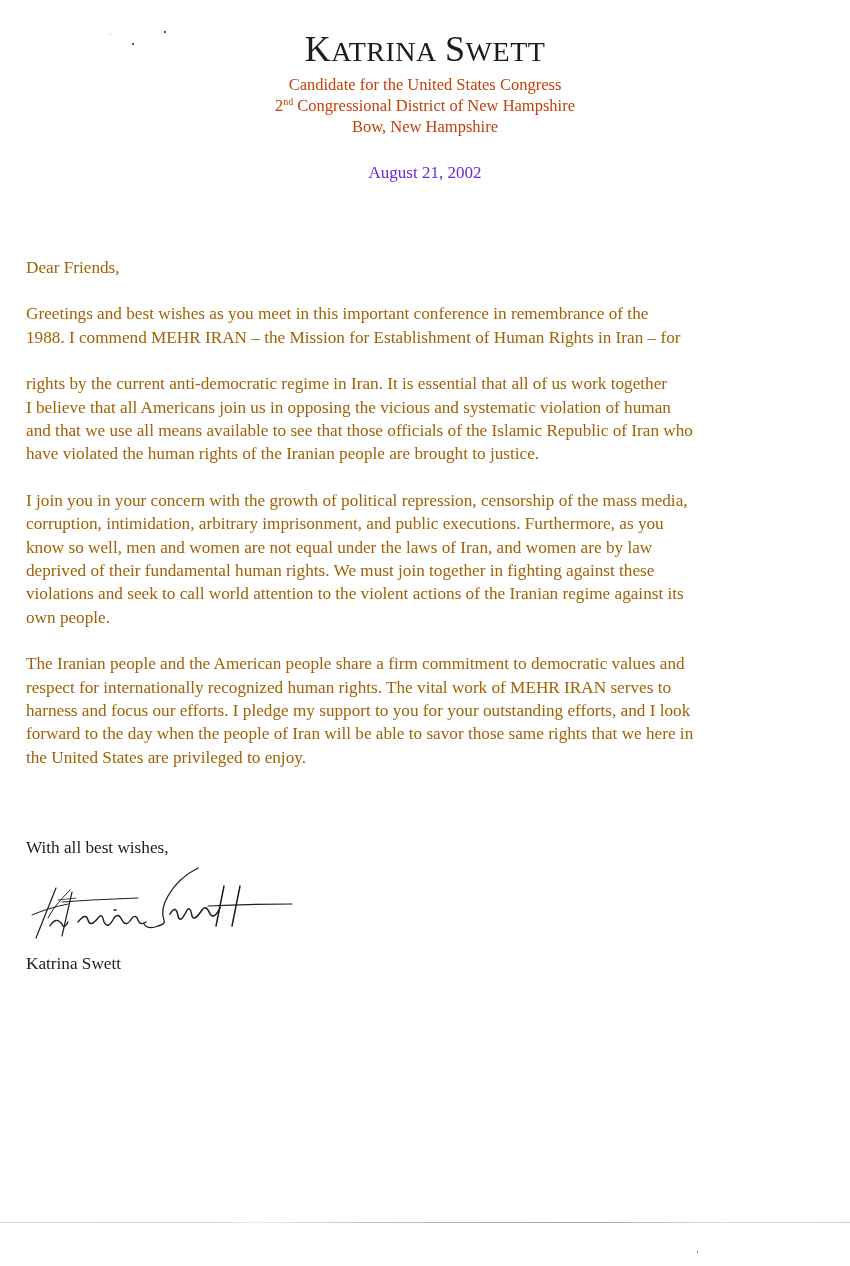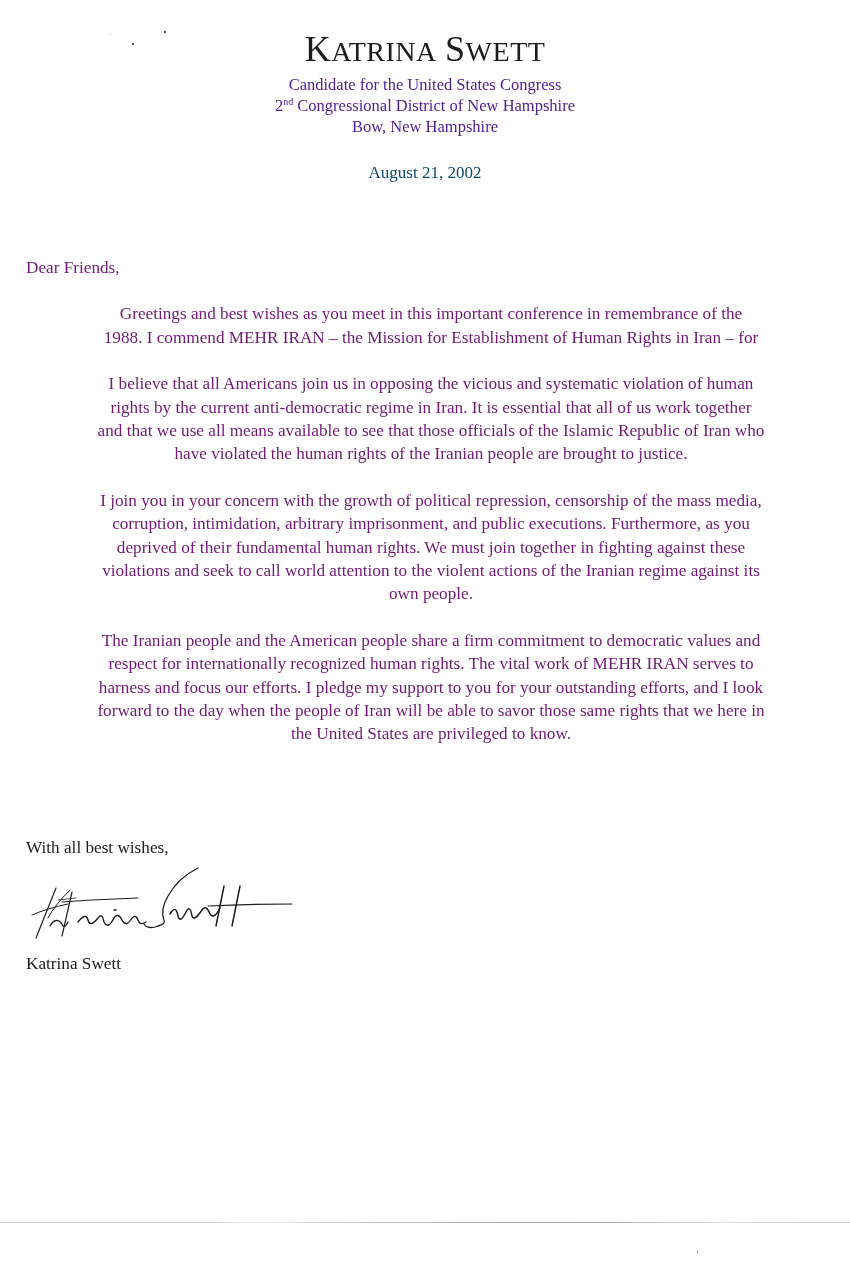--- a/index.html
+++ b/index.html
@@ -36,47 +36,47 @@
       line-height: 38px;
       margin-left: 0px;
       font-variant: small-caps;
       color: #1c1c1c;
       margin-bottom: 3px;
     }
     .lh-name .big { font-size: 36px; }
     .lh-line {
       font-size: 16.5px;
       line-height: 21px;
-      color: #4c1d95;
+      color: #c2410c;
     }
     .lh-line sup {
       font-size: 10px;
       vertical-align: 6px;
       line-height: 0;
     }
     .date {
       position: absolute;
       top: 163px;
       left: 0;
       width: 850px;
       text-align: center;
       font-size: 17px;
-      color: #0c4a6e;
+      color: #6d28d9;
     }
     .body-text {
       position: absolute;
       left: 26px;
       top: 256px;
       width: 810px;
       font-size: 17.2px;
       line-height: 23.3px;
-      color: #701a75;
+      color: #a16207;
     }
     .salutation { margin: 0 0 23px 0; }
-    .para { margin: 0 0 23.5px 0; text-align: center; }
+    .para { margin: 0 0 23.5px 0; }
     .para .line { display: block; white-space: nowrap; }
     .closing {
       position: absolute;
       left: 26px;
       top: 838px;
       font-size: 17.2px;
       color: #1c1c1c;
     }
     .signature {
       position: absolute;
@@ -129,40 +129,41 @@
 
   <div class="body-text">
     <p class="salutation">Dear Friends,</p>
 
     <div class="para">
       <span class="line">Greetings and best wishes as you meet in this important conference in remembrance of the</span>
       <span class="line">1988.  I commend MEHR IRAN – the Mission for Establishment of Human Rights in Iran – for</span>
     </div>
 
     <div class="para">
+      <span class="line">rights by the current anti-democratic regime in Iran.  It is essential that all of us work together</span>
       <span class="line">I believe that all Americans join us in opposing the vicious and systematic violation of human</span>
-      <span class="line">rights by the current anti-democratic regime in Iran.  It is essential that all of us work together</span>
       <span class="line">and that we use all means available to see that those officials of the Islamic Republic of Iran who</span>
       <span class="line">have violated the human rights of the Iranian people are brought to justice.</span>
     </div>
 
     <div class="para">
       <span class="line">I join you in your concern with the growth of political repression, censorship of the mass media,</span>
       <span class="line">corruption, intimidation, arbitrary imprisonment, and public executions.  Furthermore, as you</span>
+      <span class="line">know so well, men and women are not equal under the laws of Iran, and women are by law</span>
       <span class="line">deprived of their fundamental human rights.  We must join together in fighting against these</span>
       <span class="line">violations and seek to call world attention to the violent actions of the Iranian regime against its</span>
       <span class="line">own people.</span>
     </div>
 
     <div class="para">
       <span class="line">The Iranian people and the American people share a firm commitment to democratic values and</span>
       <span class="line">respect for internationally recognized human rights.  The vital work of MEHR IRAN serves to</span>
       <span class="line">harness and focus our efforts.  I pledge my support to you for your outstanding efforts, and I look</span>
       <span class="line">forward to the day when the people of Iran will be able to savor those same rights that we here in</span>
-      <span class="line">the United States are privileged to know.</span>
+      <span class="line">the United States are privileged to enjoy.</span>
     </div>
   </div>
 
   <div class="closing">With all best wishes,</div>
 
   <svg class="signature" viewBox="0 0 270 85" xmlns="http://www.w3.org/2000/svg">
     <g fill="none" stroke="#1e1e1e" stroke-linecap="round" stroke-linejoin="round">
 
       <path d="M8 78 L28 28" stroke-width="1.2"></path>
       <path d="M4 55 Q20 48 40 44" stroke-width="1.0"></path>

